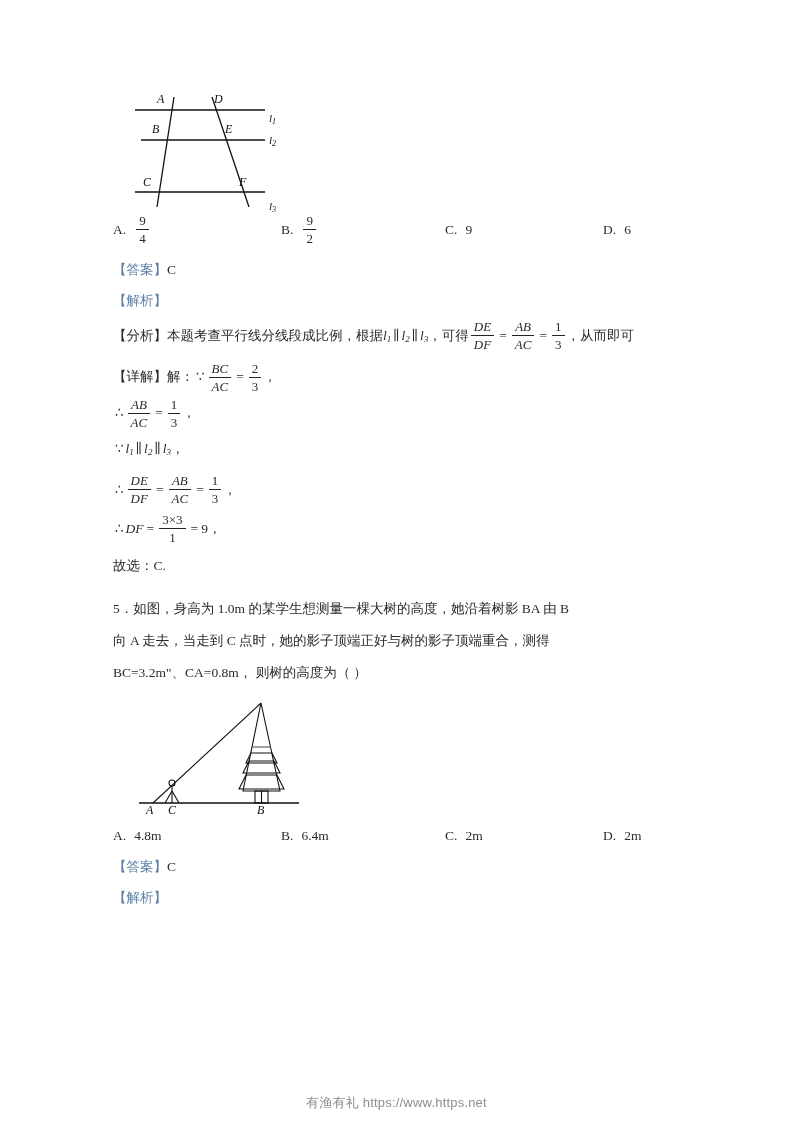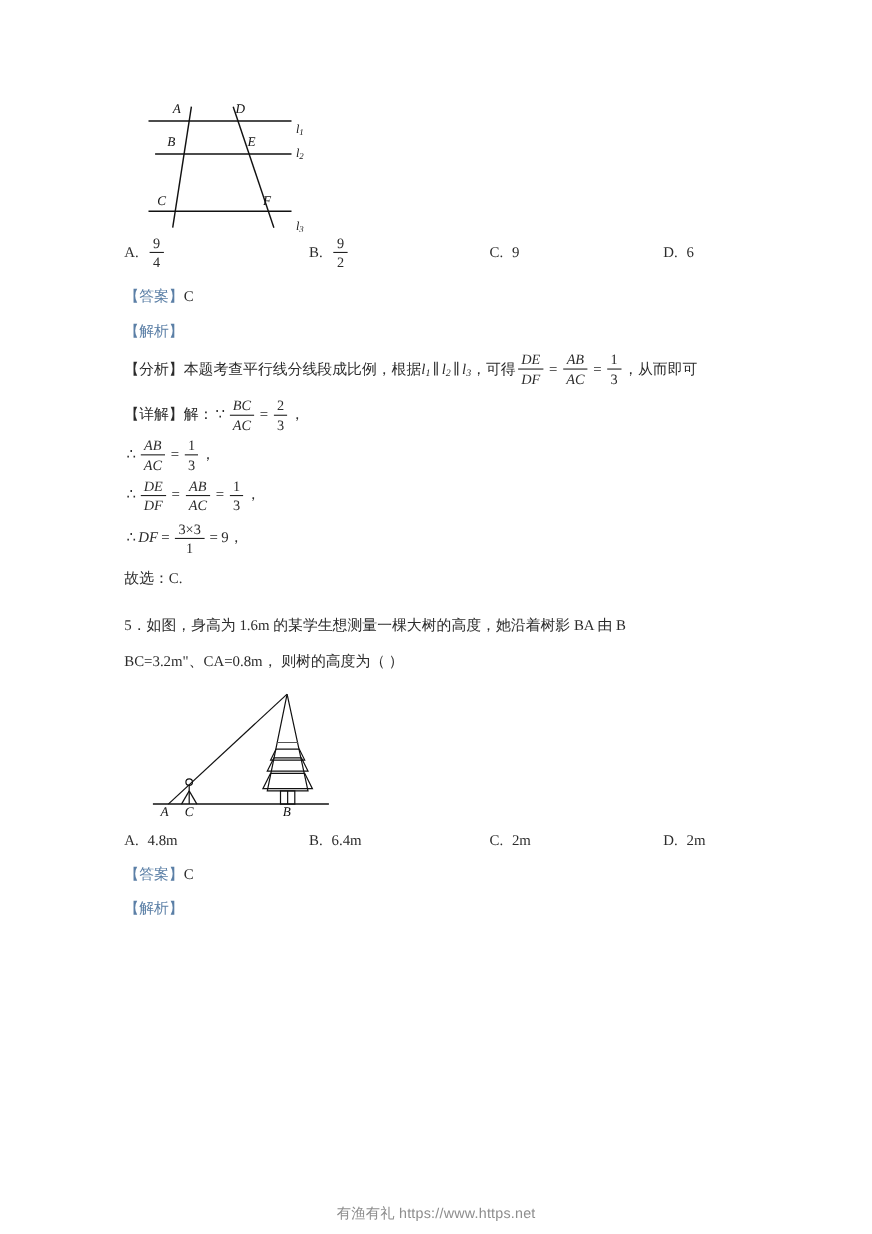--- a/index.html
+++ b/index.html
@@ -211,37 +211,43 @@
     </div>
 
     <div class="line" style="line-height:36px;">
       <span>【详解】</span><span>解：</span><span class="op">∵</span><span class="frac italic"><span class="num">BC</span><span class="den">AC</span></span><span class="eq">=</span><span class="frac"><span class="num">2</span><span class="den">3</span></span><span>，</span>
     </div>
 
     <div class="line" style="line-height:36px;">
       <span class="op">∴</span><span class="frac italic"><span class="num">AB</span><span class="den">AC</span></span><span class="eq">=</span><span class="frac"><span class="num">1</span><span class="den">3</span></span><span>，</span>
     </div>
 
+    <div class="line" style="line-height:36px;">
+      <span class="op">∵</span><span class="mi">l</span><span class="sub">1</span><span class="op">∥</span><span class="mi">l</span><span class="sub">2</span><span class="op">∥</span><span class="mi">l</span><span class="sub">3</span><span>，</span>
+    </div>
 
     <div class="line" style="line-height:38px;">
       <span class="op">∴</span><span class="frac italic"><span class="num">DE</span><span class="den">DF</span></span><span class="eq">=</span><span class="frac italic"><span class="num">AB</span><span class="den">AC</span></span><span class="eq">=</span><span class="frac"><span class="num">1</span><span class="den">3</span></span><span>，</span>
     </div>
 
     <div class="line" style="line-height:40px;">
       <span class="op">∴</span><span class="mi">DF</span><span class="eq">=</span><span class="frac"><span class="num">3×3</span><span class="den">1</span></span><span class="eq">=</span><span>9</span><span>，</span>
     </div>
 
     <div class="line" style="line-height:34px;">
       <span>故选：C.</span>
     </div>
 
     <div class="spacer-10"></div>
 
     <div class="line" style="line-height:32px;">
-      <span>5．</span><span>如图，身高为 1.6m 的某学生想测量一棵大树的高度，她沿着树影 BA 由 B</span>
+      <span>5．</span><span>如图，身高为 1.0m 的某学生想测量一棵大树的高度，她沿着树影 BA 由 B</span>
+    </div>
+    <div class="line" style="line-height:32px;">
+      <span>向 A 走去，当走到 C 点时，她的影子顶端正好与树的影子顶端重合，测得</span>
     </div>
     <div class="line" style="line-height:32px;">
       <span>BC=3.2m"、CA=0.8m，  则树的高度为（  ）</span>
     </div>
 
     <div class="spacer-6"></div>
 
     <div class="fig2">
       <svg width="190" height="128" viewBox="0 0 190 128">
 

